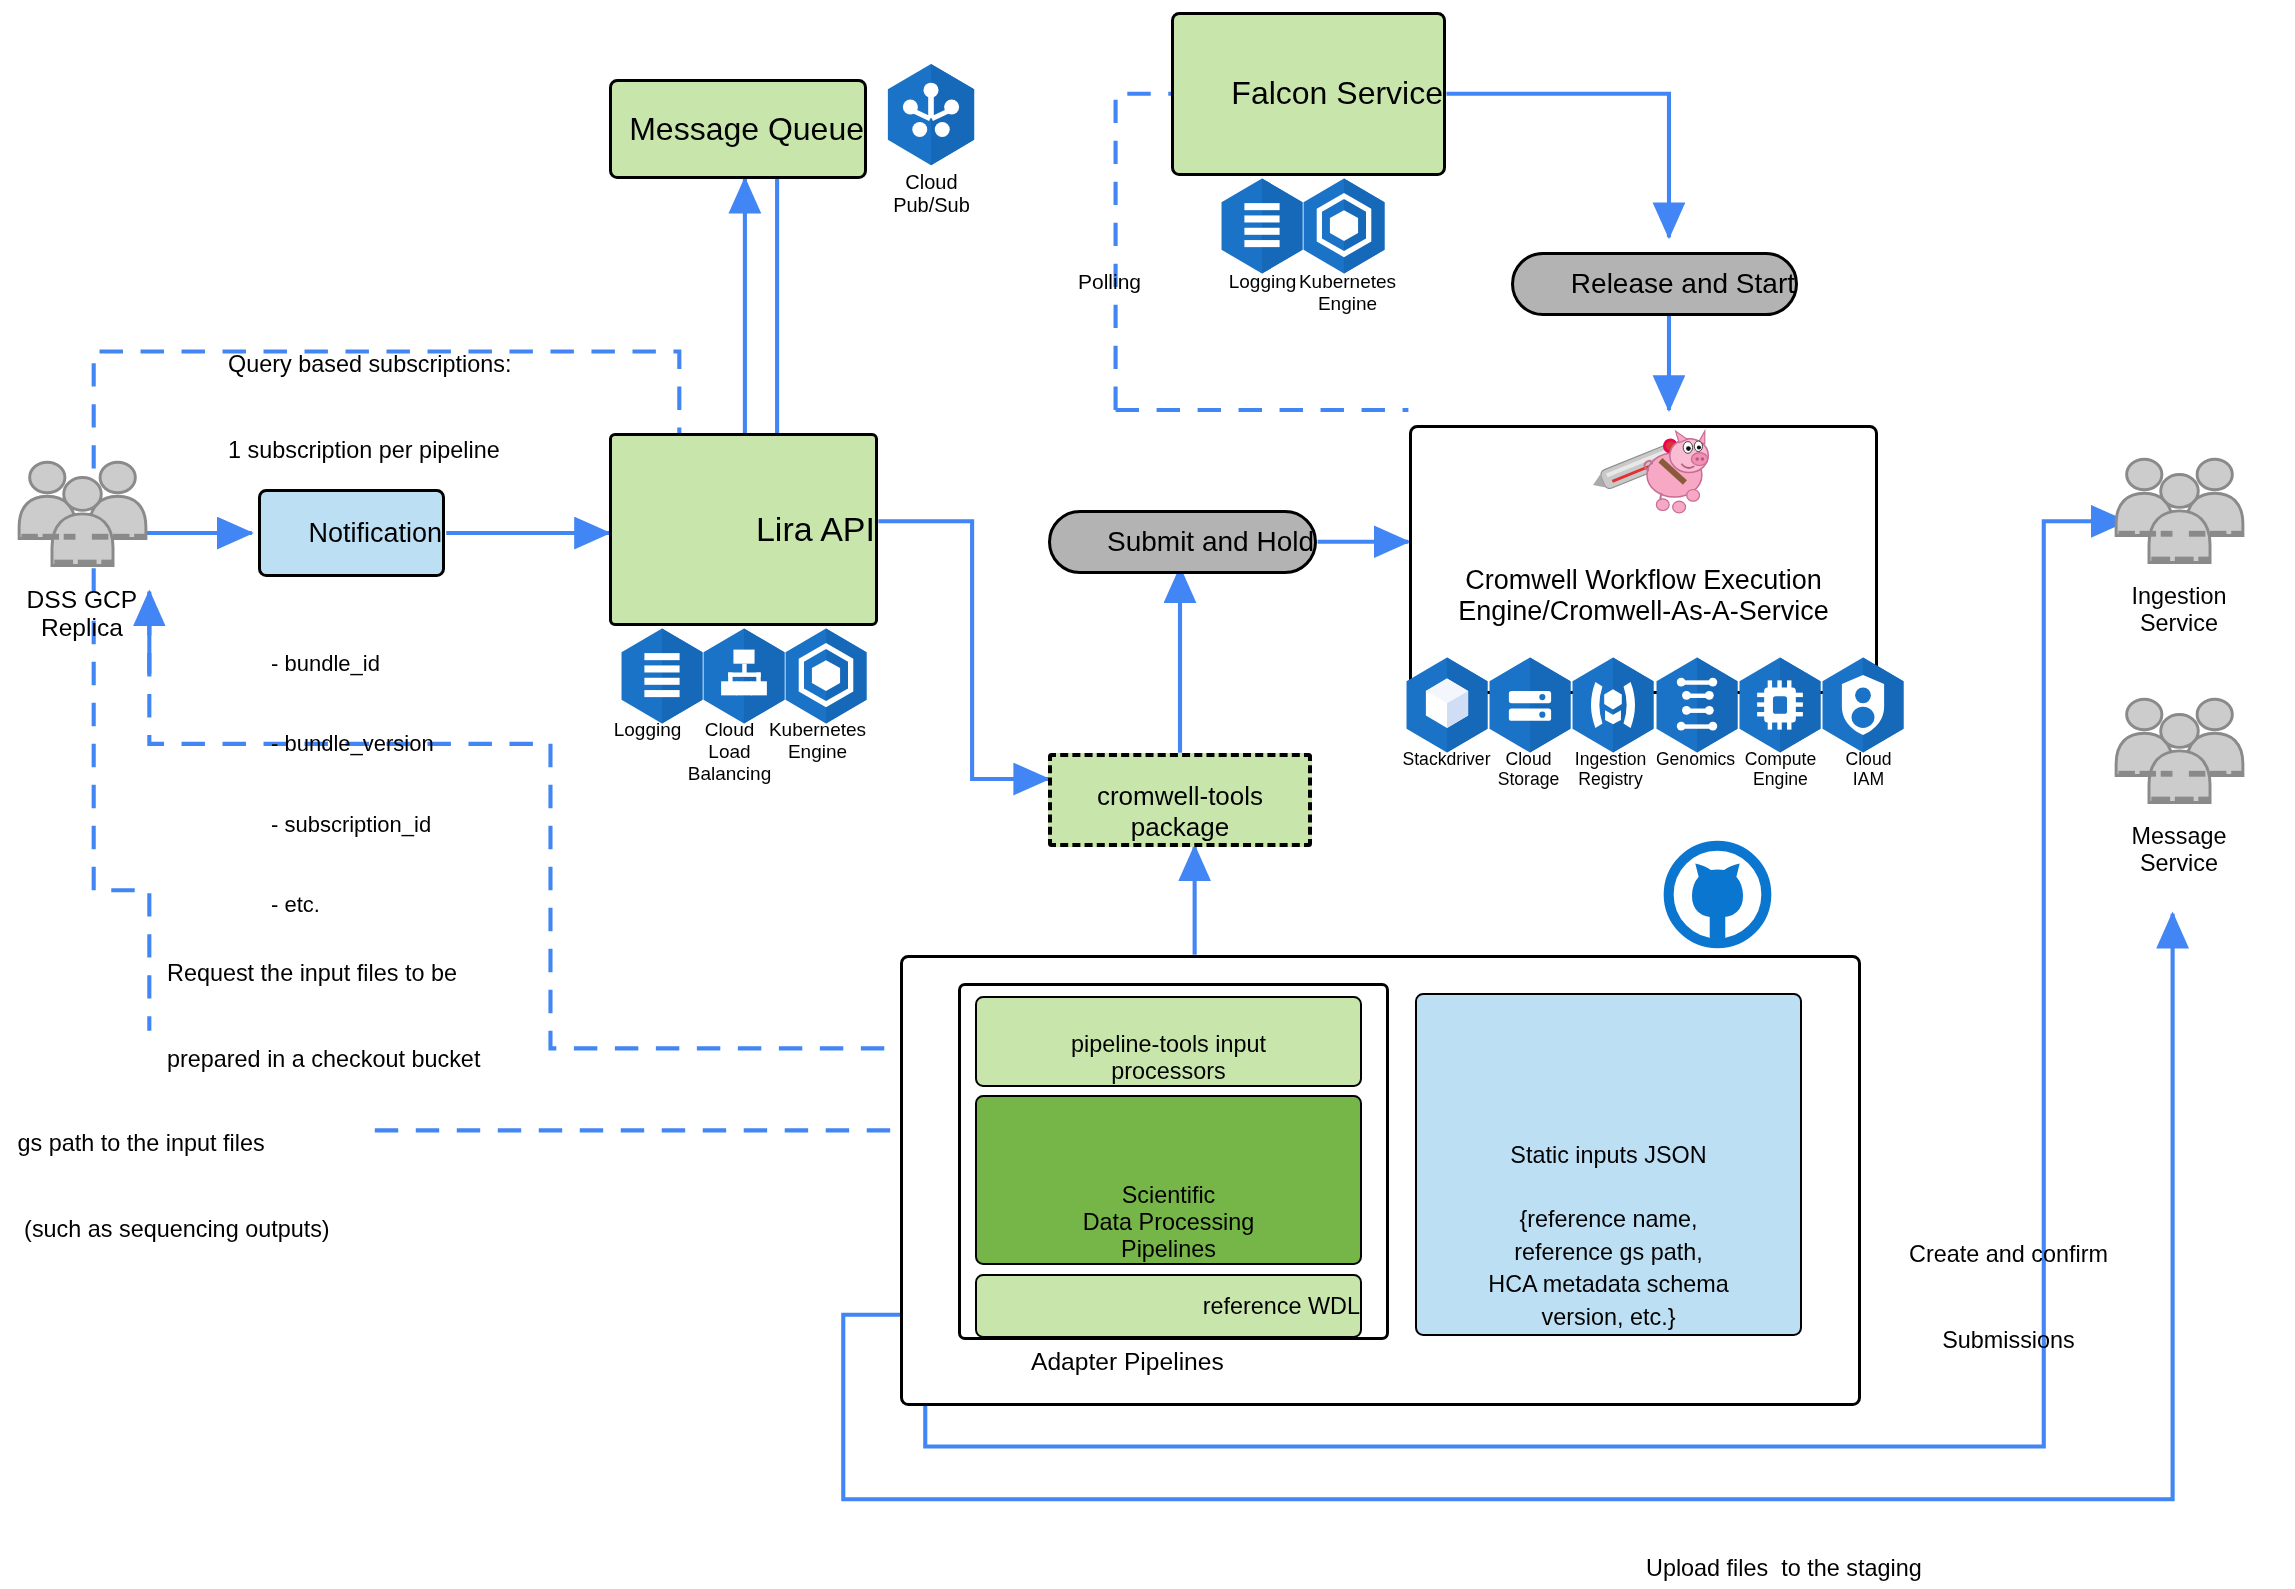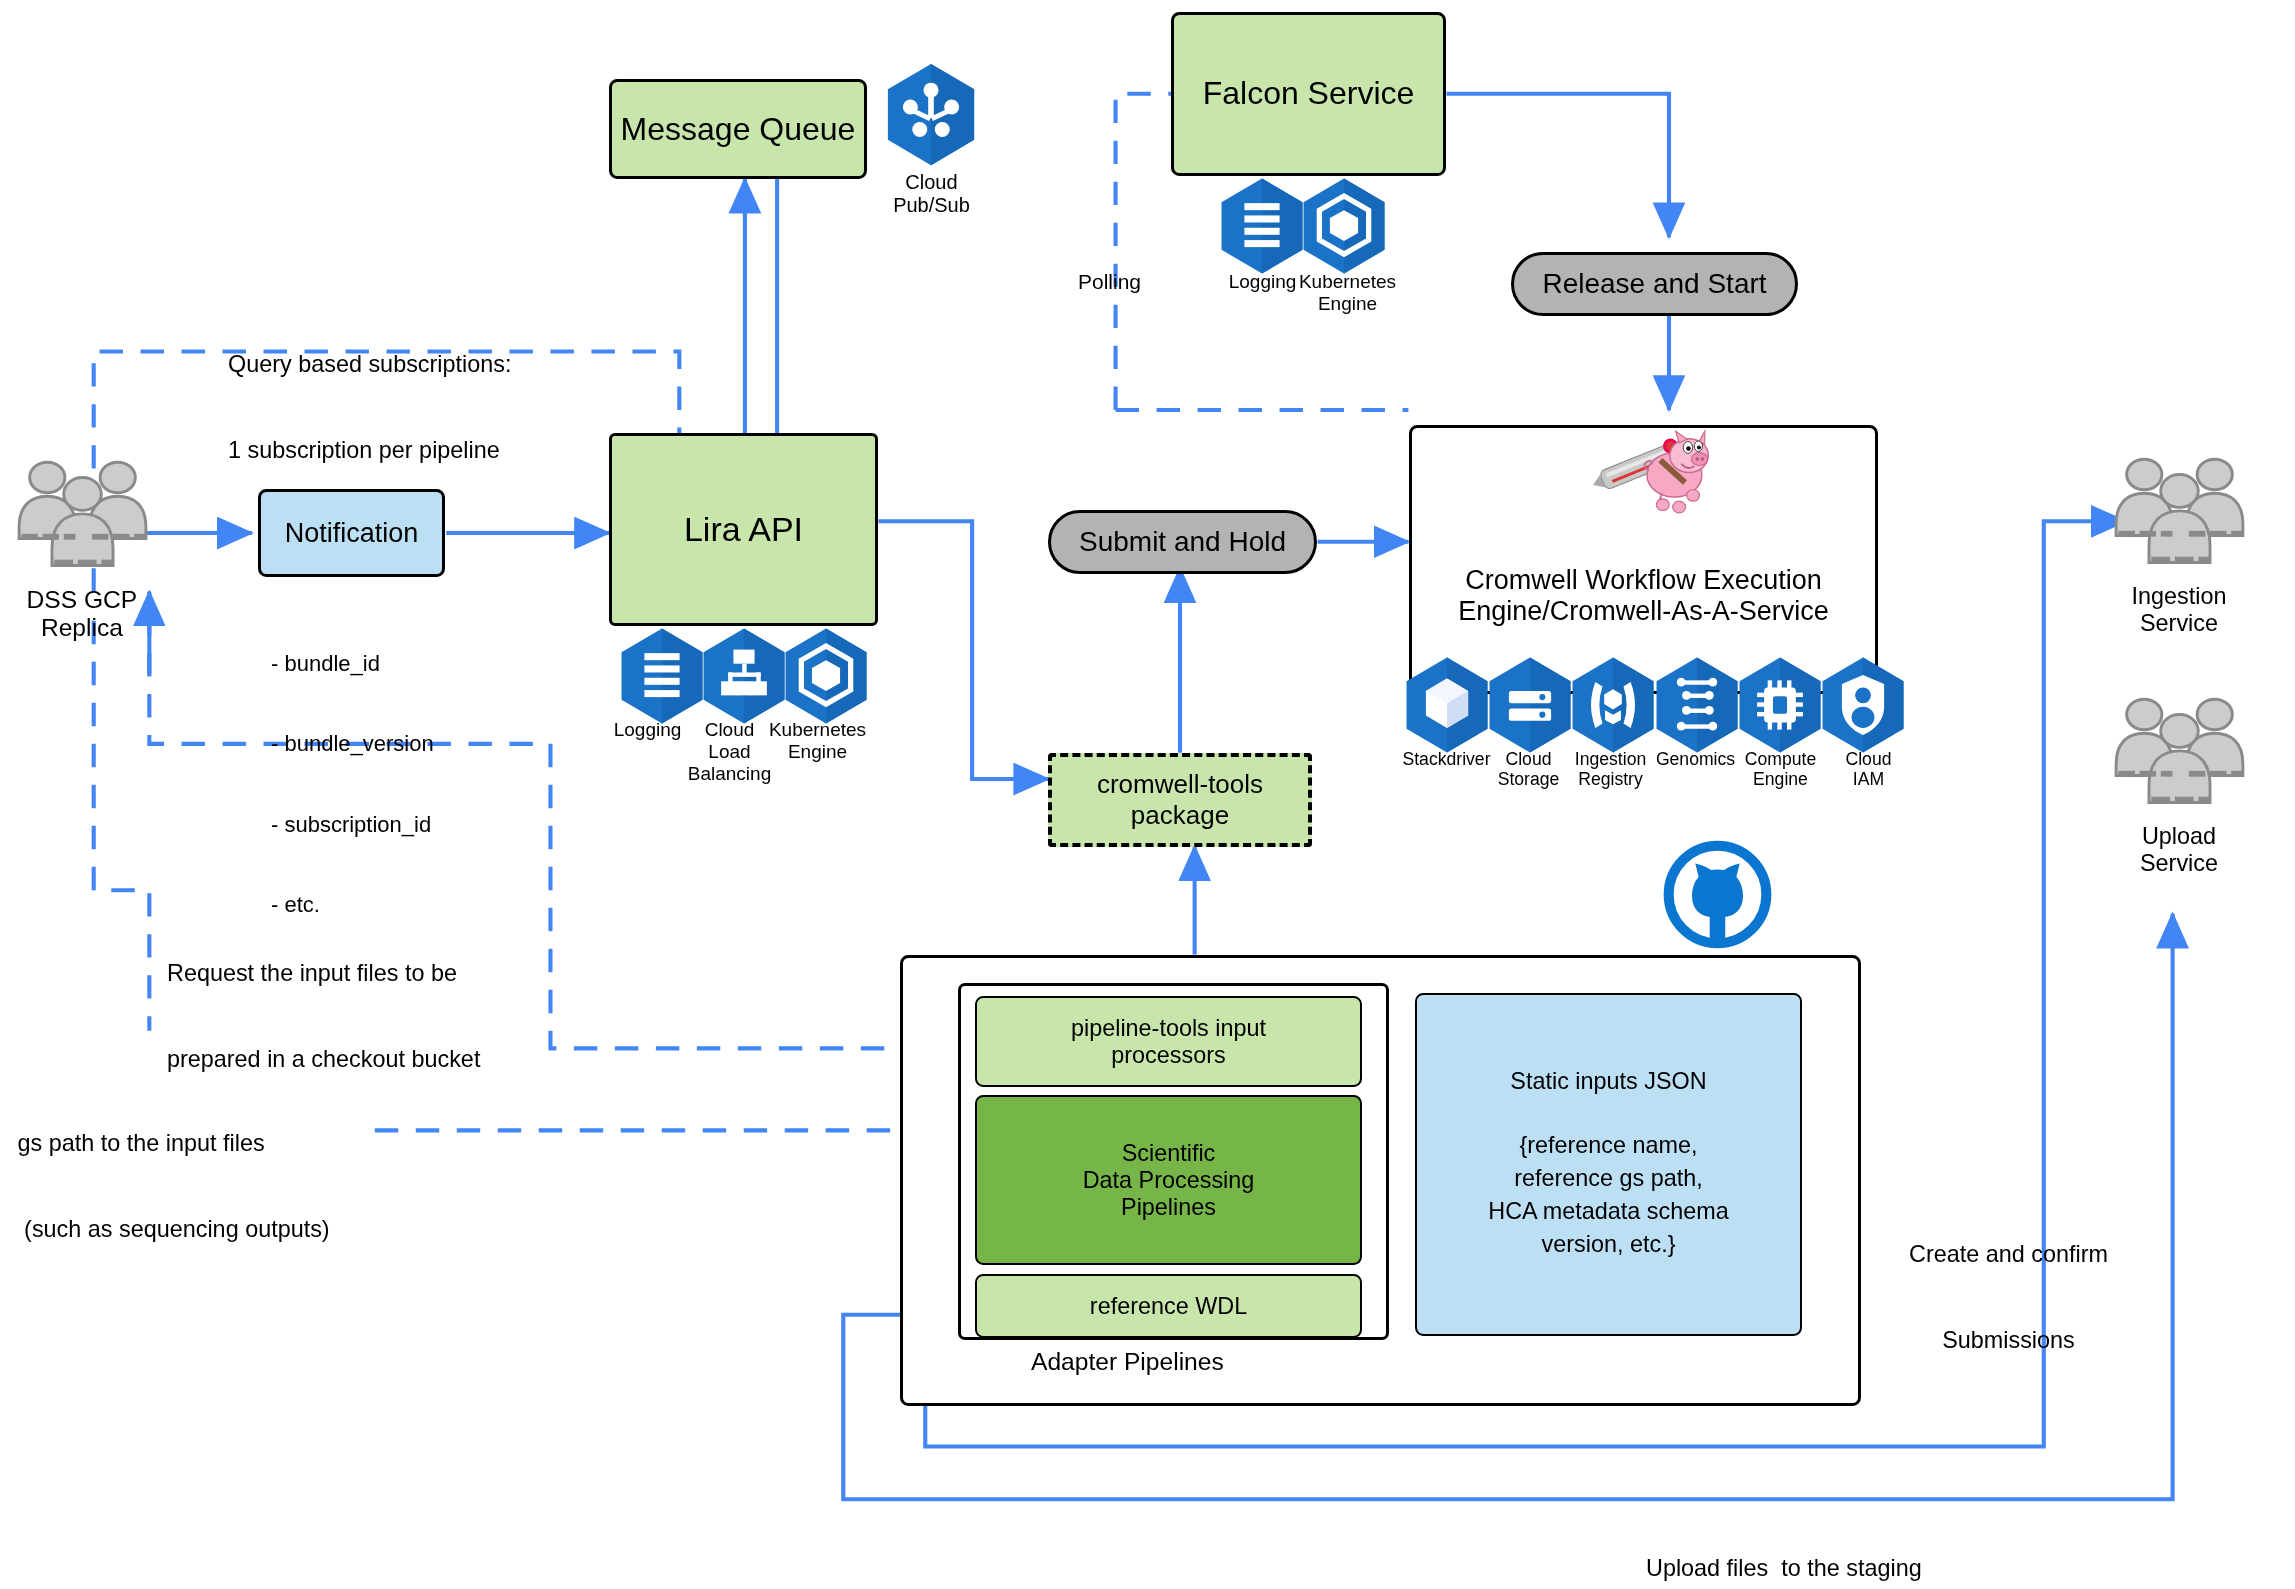--- a/index.html
+++ b/index.html
@@ -1,19 +1,19 @@
 <!DOCTYPE html>
 <html style="font-size:9.4px"><head>
 <meta charset="utf-8">
 <style>
   html,body{margin:0;padding:0;background:#fff;}
   body{font-family:"Liberation Sans",sans-serif;}
   #stage{position:relative;width:2295px;height:1589px;background:#fff;overflow:hidden;}
   svg.layer{position:absolute;left:0;top:0;width:2295px;height:1589px;}
-  .node{position:absolute;box-sizing:border-box;display:flex;align-items:center;justify-content:center;text-align:center;color:#000;}
+  .node{position:absolute;box-sizing:border-box;display:flex;align-items:center;justify-content:flex-end;text-align:center;color:#000;}
   .boxed{border:3.5px solid #000;border-radius:8.2px;}
   .green{background:#c8e6ac;}
   .darkgreen{background:#76b648;}
   .lblue{background:#bcdff4;}
   .grey{background:#b3b3b3;}
   .white{background:#fff;}
   .pill{border-radius:585px;}
   .dashedbox{border:4.1px dashed #000;border-radius:3.5px;background:#c8e6ac;}
   .plain{position:absolute;color:#000;white-space:pre;line-height:1.22;}
   .iconlabel{position:absolute;text-align:center;color:#000;line-height:1.15;}
@@ -507,21 +507,21 @@
         <rect x="68" y="68" width="14" height="5"></rect>
           <rect x="86" y="68" width="14" height="5"></rect>
           <rect x="104" y="68" width="10" height="5"></rect>
         <rect x="36" y="90" width="16" height="5"></rect>
           <rect x="56" y="90" width="16" height="5"></rect>
           <rect x="76" y="90" width="10" height="5"></rect>
       </g>
     </svg>
   </div>
   <div class="iconlabel" style="left:2103px;top:823px;width:152px;font-size:23.4px;">
-    <div>Upload</div>
+    <div>Message</div>
     <div>Service</div>
   </div>
 
   <div class="plain" style="left:1909px;top:1183px;font-size:23.4px;text-align:center;">
     <div>Create and confirm</div>
     <div>Submissions</div>
   </div>
 
   <div class="plain" style="left:1646px;top:1497px;font-size:23.4px;">
     <div>Upload files  to the staging</div>

